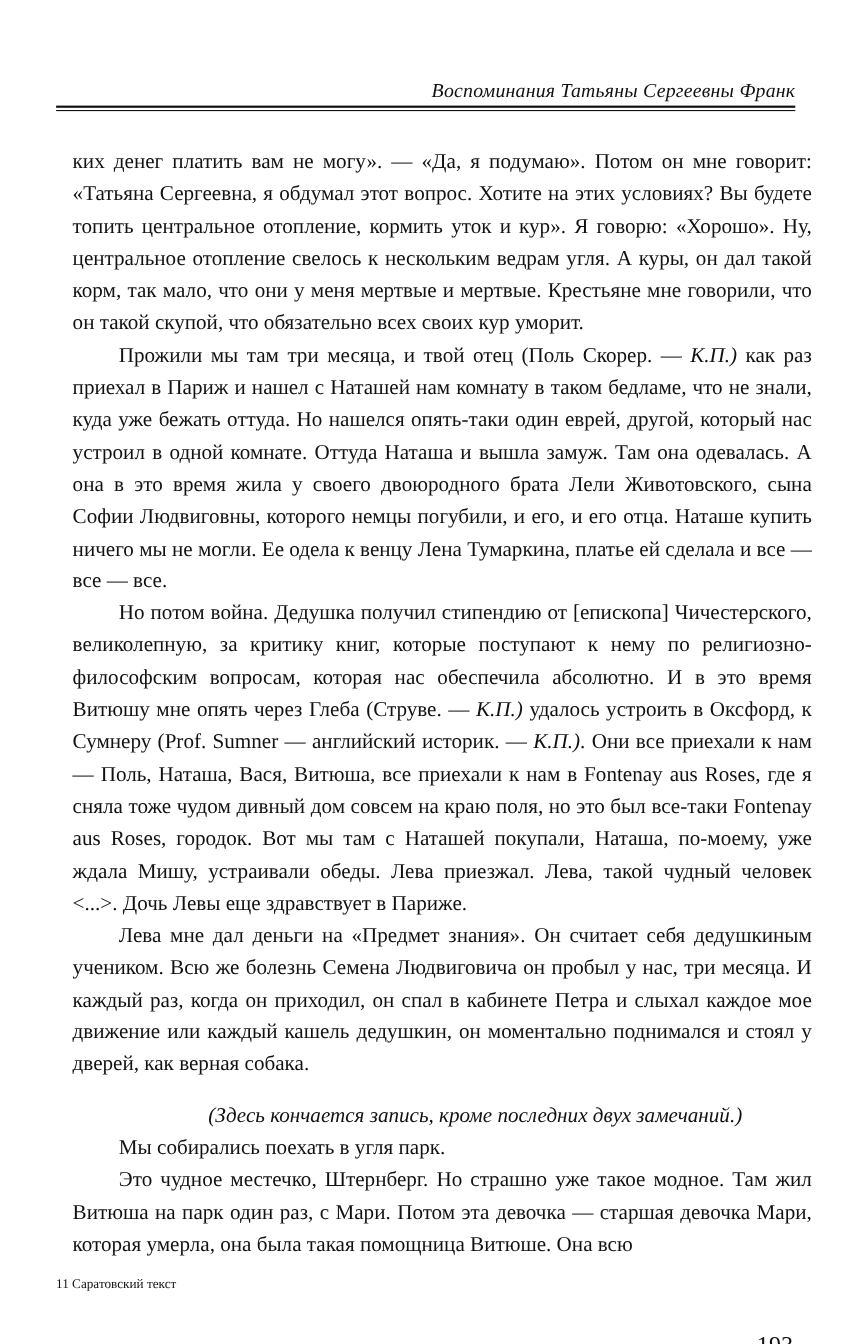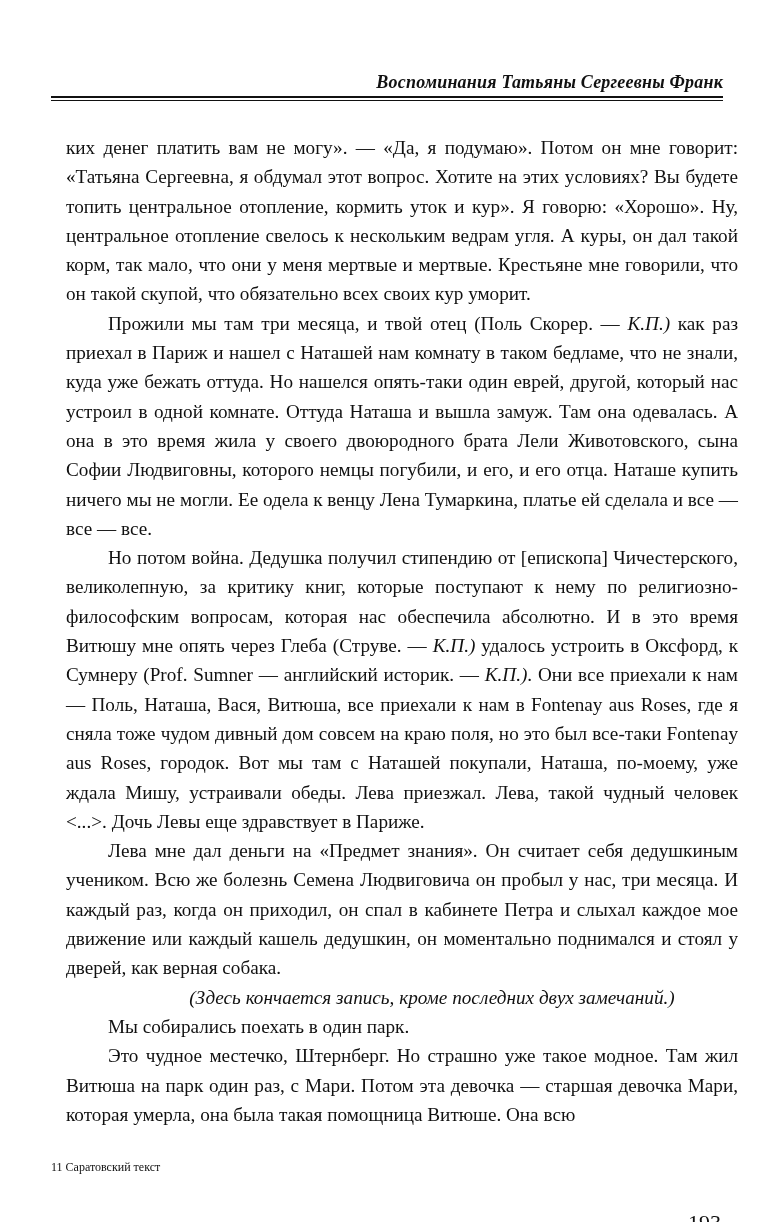--- a/index.html
+++ b/index.html
@@ -1,42 +1,42 @@
 <!DOCTYPE html>
 <html><head>
 <meta charset="utf-8">
 <style>
   html, body { margin: 0; padding: 0; background: #ffffff; }
   body { width: 771px; height: 1222px; position: relative; overflow: hidden;
          font-family: "Liberation Serif", "DejaVu Serif", serif; color: #111; }
   .running-head { position: absolute; left: 51px; top: 72px; width: 672px; text-align: right;
-         font-style: italic; font-weight: bold; font-size: 18px; letter-spacing: 0.2px; }
+         font-style: italic; font-weight: normal; font-size: 18px; letter-spacing: 0.2px; }
   .rule { position: absolute; left: 51px; width: 672px; background: #111; }
   .rule.top { top: 96px; height: 2px; }
   .rule.bottom { top: 100px; height: 1px; }
   .text { position: absolute; left: 66px; top: 133px; width: 672px;
           font-size: 19.2px; line-height: 29.3px; text-align: justify; }
   .text p { margin: 0; text-indent: 0; }
   .text p.indent { text-indent: 42px; }
-  .text p.note { text-align: center; font-style: italic; padding-left: 60px; }
+  .text p.note { text-align: center; font-style: italic; padding-left: 60px; margin-top: 17px; }
   .ital { font-style: italic; }
   .footer-sig { position: absolute; left: 51px; top: 1160px; font-size: 12px; }
   .page-num { position: absolute; right: 50px; top: 1210px; font-size: 22px; }
 </style>
 </head>
 <body>
 
 <div class="running-head">Воспоминания Татьяны Сергеевны Франк</div>
 <div class="rule top"></div>
 <div class="rule bottom"></div>
 
 <div class="text">
   <p>ких денег платить вам не могу». — «Да, я подумаю». Потом он мне говорит: «Татьяна Сергеевна, я обдумал этот вопрос. Хотите на этих условиях? Вы будете топить центральное отопление, кормить уток и кур». Я говорю: «Хорошо». Ну, центральное отопление свелось к нескольким ведрам угля. А куры, он дал такой корм, так мало, что они у меня мертвые и мертвые. Крестьяне мне говорили, что он такой скупой, что обязательно всех своих кур уморит.</p>
   <p class="indent"><span>Прожили мы там три месяца, и твой отец (Поль Скорер. — </span><span class="ital">К.П.)</span><span> как раз приехал в Париж и нашел с Наташей нам комнату в таком бедламе, что не знали, куда уже бежать оттуда. Но нашелся опять-таки один еврей, другой, который нас устроил в одной комнате. Оттуда Наташа и вышла замуж. Там она одевалась. А она в это время жила у своего двоюродного брата Лели Животовского, сына Софии Людвиговны, которого немцы погубили, и его, и его отца. Наташе купить ничего мы не могли. Ее одела к венцу Лена Тумаркина, платье ей сделала и все — все — все.</span></p>
   <p class="indent"><span>Но потом война. Дедушка получил стипендию от [епископа] Чичестерского, великолепную, за критику книг, которые поступают к нему по религиозно-философским вопросам, которая нас обеспечила абсолютно. И в это время Витюшу мне опять через Глеба (Струве. — </span><span class="ital">К.П.)</span><span> удалось устроить в Оксфорд, к Сумнеру (Prof. Sumner — английский историк. — </span><span class="ital">К.П.)</span><span>. Они все приехали к нам — Поль, Наташа, Вася, Витюша, все приехали к нам в Fontenay aus Roses, где я сняла тоже чудом дивный дом совсем на краю поля, но это был все-таки Fontenay aus Roses, городок. Вот мы там с Наташей покупали, Наташа, по-моему, уже ждала Мишу, устраивали обеды. Лева приезжал. Лева, такой чудный человек &lt;...&gt;. Дочь Левы еще здравствует в Париже.</span></p>
   <p class="indent">Лева мне дал деньги на «Предмет знания». Он считает себя дедушкиным учеником. Всю же болезнь Семена Людвиговича он пробыл у нас, три месяца. И каждый раз, когда он приходил, он спал в кабинете Петра и слыхал каждое мое движение или каждый кашель дедушкин, он моментально поднимался и стоял у дверей, как верная собака.</p>
   <p class="note">(Здесь кончается запись, кроме последних двух замечаний.)</p>
-  <p class="indent">Мы собирались поехать в один парк.</p>
+  <p class="indent">Мы собирались поехать в угля парк.</p>
   <p class="indent">Это чудное местечко, Штернберг. Но страшно уже такое модное. Там жил Витюша на парк один раз, с Мари. Потом эта девочка — старшая девочка Мари, которая умерла, она была такая помощница Витюше. Она всю</p>
 </div>
 
 <div class="footer-sig">11 Саратовский текст</div>
 <div class="page-num">193</div>
 
 </body></html>

